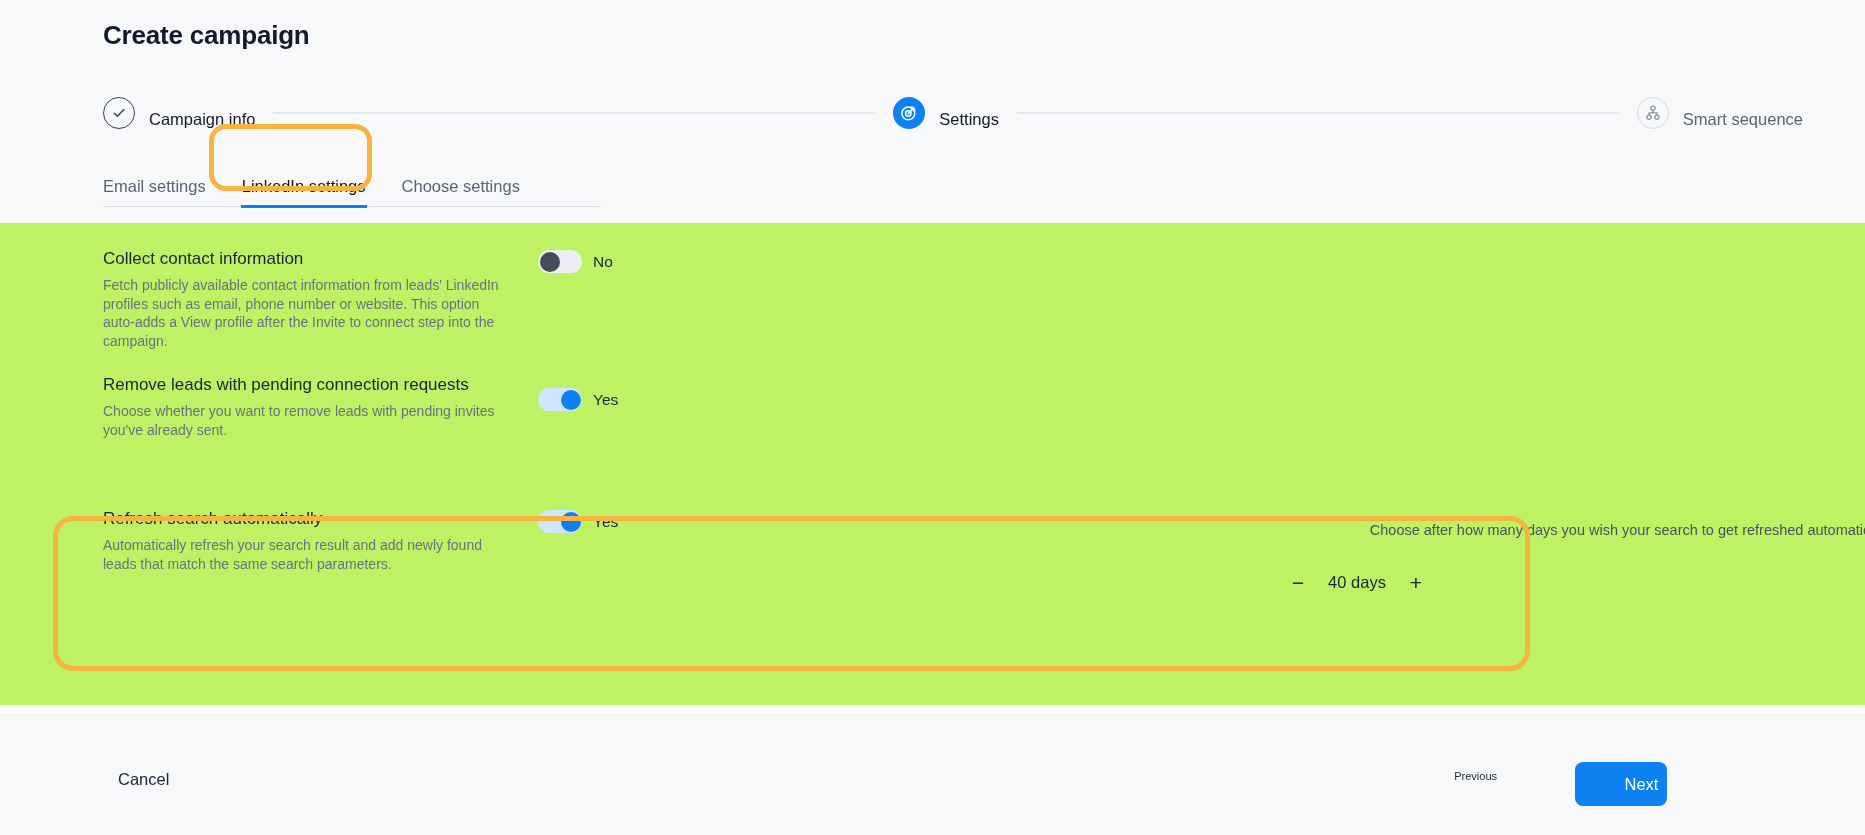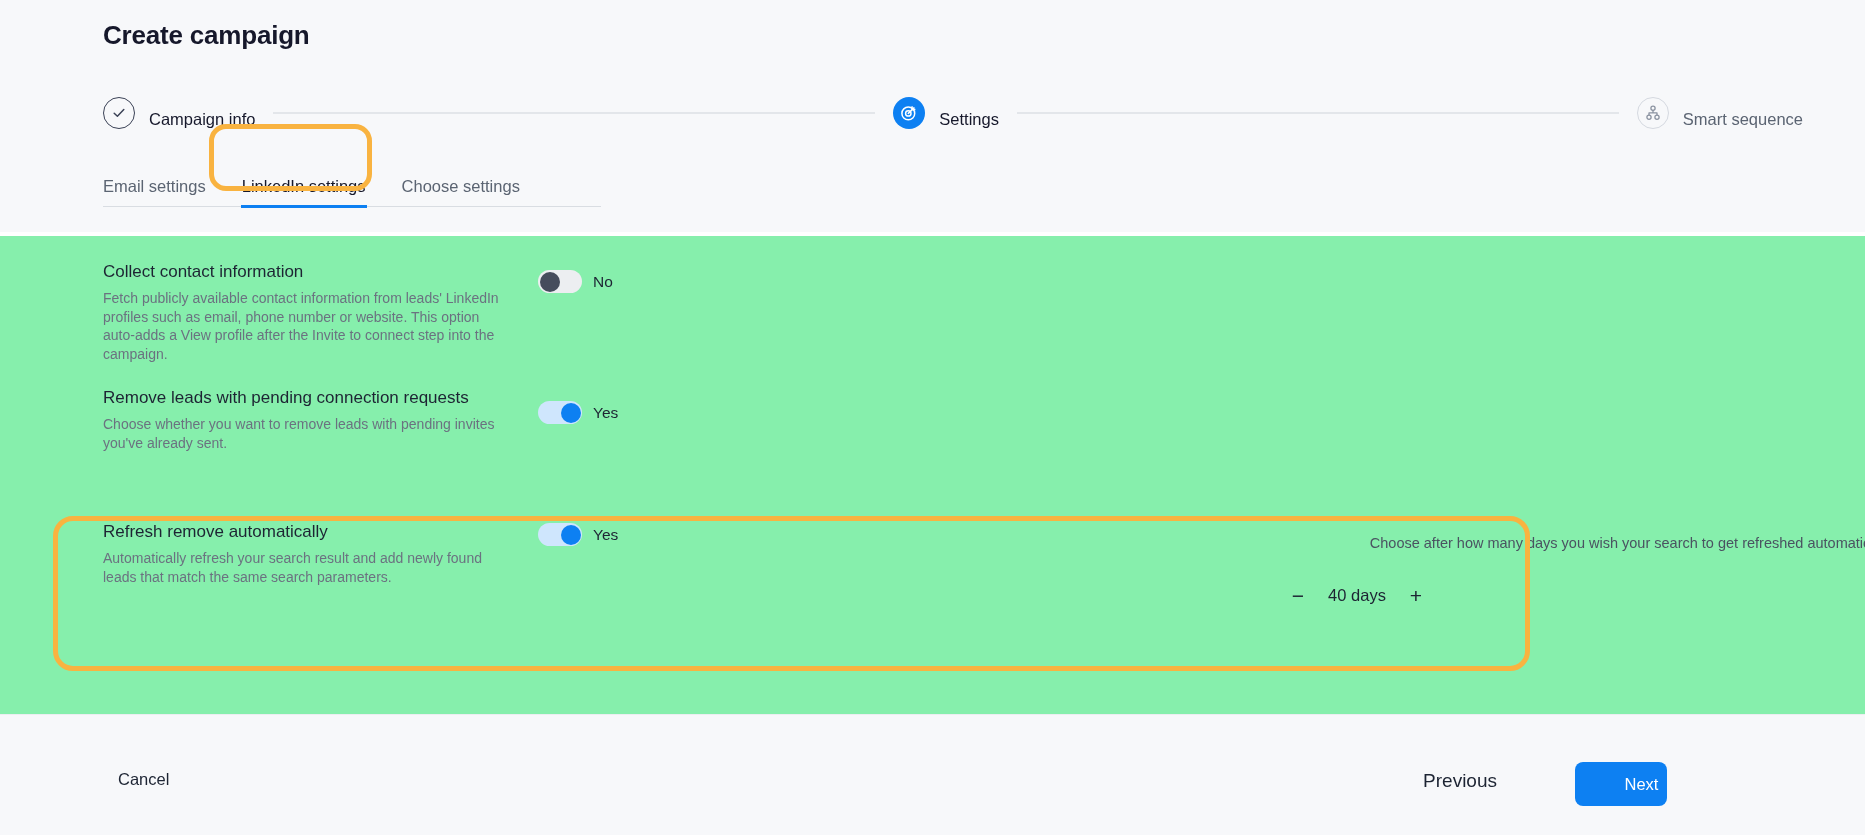--- a/index.html
+++ b/index.html
@@ -131,24 +131,24 @@
     width: 163px;
     height: 67px;
     border: 5px solid #f9b340;
     border-radius: 17px;
     pointer-events: none;
   }
 
   
   .body-area {
     position: absolute;
-    left: 0; top: 236px;
+    left: 0; top: 223px;
     width: 1865px;
     height: 482px;
-    background: #86efac;
+    background: #bef264;
   }
 
   .row {
     position: absolute;
     display: flex;
     align-items: flex-start;
   }
   .row-labels { width: 435px; flex: none; }
   .row-title {
     font-size: 17px;
@@ -256,21 +256,21 @@
     color: #1d2433;
     background: none;
     border: none;
     padding: 0;
     font-family: inherit;
     cursor: pointer;
   }
   .btn-previous {
     position: absolute;
     right: 270px; top: 770px;
-    font-size: 19px;
+    font-size: 11px;
     color: #1d2433;
     background: none;
     border: none;
     padding: 0;
     font-family: inherit;
     cursor: pointer;
   }
   .btn-next {
     position: absolute;
     right: 100px; top: 762px;
@@ -347,21 +347,21 @@
     <div class="tab-highlight"></div>
   </div>
 
   <div class="body-area">
 
     <div class="row" style="left:103px; top:25px; width:1400px;">
       <div class="row-labels">
         <div class="row-title">Collect contact information</div>
         <div class="row-desc">Fetch publicly available contact information from leads' LinkedIn profiles such as email, phone number or website. This option auto-adds a View profile after the Invite to connect step into the campaign.</div>
       </div>
-      <div class="toggle-group" style="margin-top:9px;text-align:center;">
+      <div class="toggle-group" style="margin-top:2px;text-align:center;">
         <div class="toggle off">
           <div class="knob"></div>
         </div>
         <span class="toggle-state">No</span>
       </div>
     </div>
 
     <div class="row" style="left:103px; top:151px; width:1400px;">
       <div class="row-labels">
         <div class="row-title">Remove leads with pending connection requests</div>
@@ -370,21 +370,21 @@
       <div class="toggle-group" style="margin-top:14px;">
         <div class="toggle on">
           <div class="knob"></div>
         </div>
         <span class="toggle-state">Yes</span>
       </div>
     </div>
 
     <div class="row" style="left:103px; top:285px; width:1700px;">
       <div class="row-labels">
-        <div class="row-title">Refresh remove automatically</div>
+        <div class="row-title">Refresh search automatically</div>
         <div class="row-desc">Automatically refresh your search result and add newly found leads that match the same search parameters.</div>
       </div>
       <div class="toggle-group" style="margin-top:2px;">
         <div class="toggle on">
           <div class="knob"></div>
         </div>
         <span class="toggle-state">Yes</span>
       </div>
 
       <div class="refresh-right">

